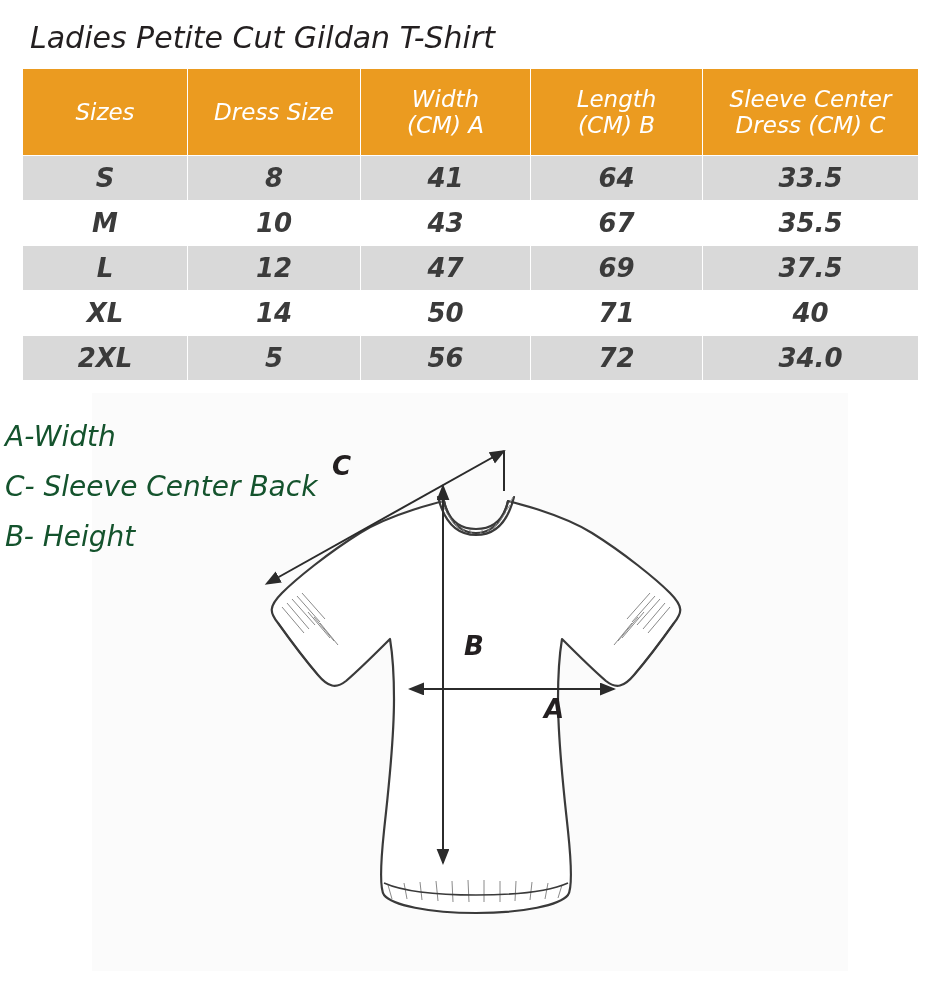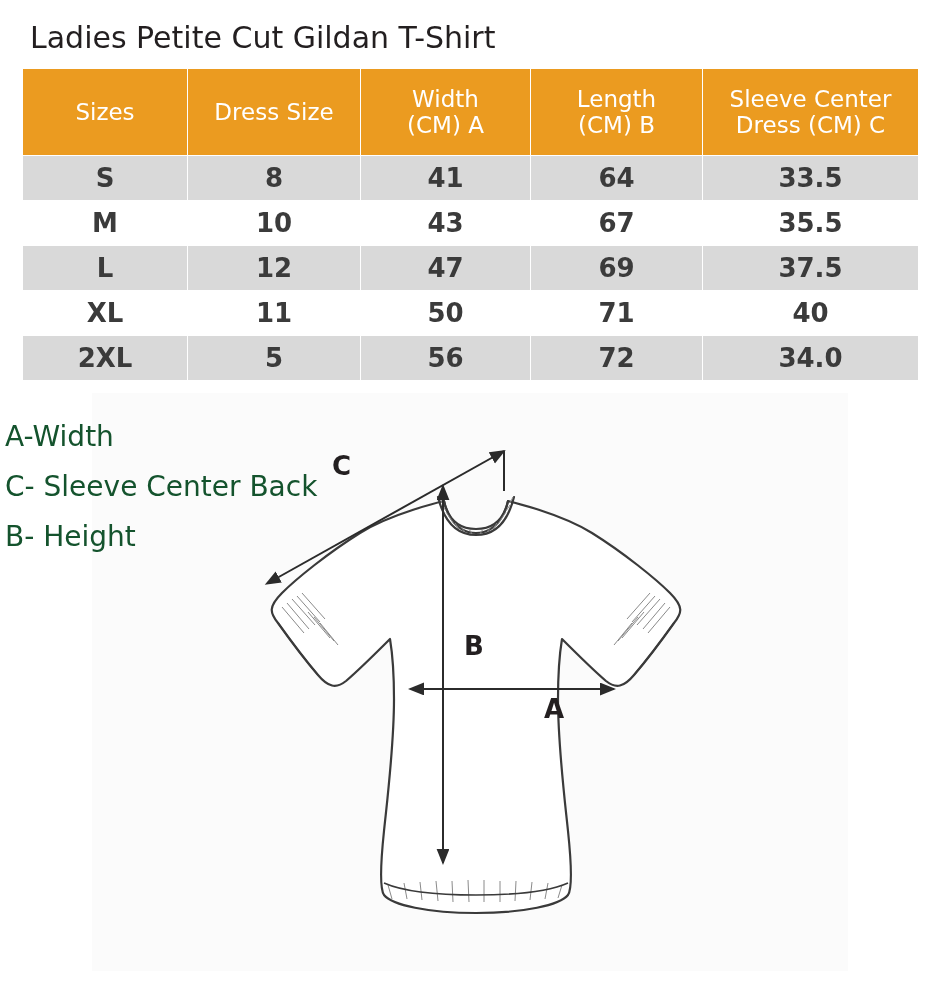--- a/index.html
+++ b/index.html
@@ -11,20 +11,21 @@
     width: 940px;
     height: 1007px;
     font-family: "DejaVu Sans", sans-serif;
     color: #231f20;
     overflow: hidden;
   }
   .page {
     position: relative;
     width: 940px;
     height: 1007px;
+    font-style: italic;
   }
   .title {
     position: absolute;
     left: 30px;
     top: 20px;
     font-size: 30px;
     font-family: "DejaVu Sans", sans-serif;
     color: #231f20;
     letter-spacing: 0px;
     white-space: nowrap;
@@ -146,21 +147,21 @@
       </tr>
       <tr class="odd">
         <td>L</td>
         <td>12</td>
         <td>47</td>
         <td>69</td>
         <td>37.5</td>
       </tr>
       <tr class="even">
         <td>XL</td>
-        <td>11</td>
+        <td>14</td>
         <td>50</td>
         <td>71</td>
         <td>40</td>
       </tr>
       <tr class="odd">
         <td>2XL</td>
         <td>5</td>
         <td>56</td>
         <td>72</td>
         <td>34.0</td>

